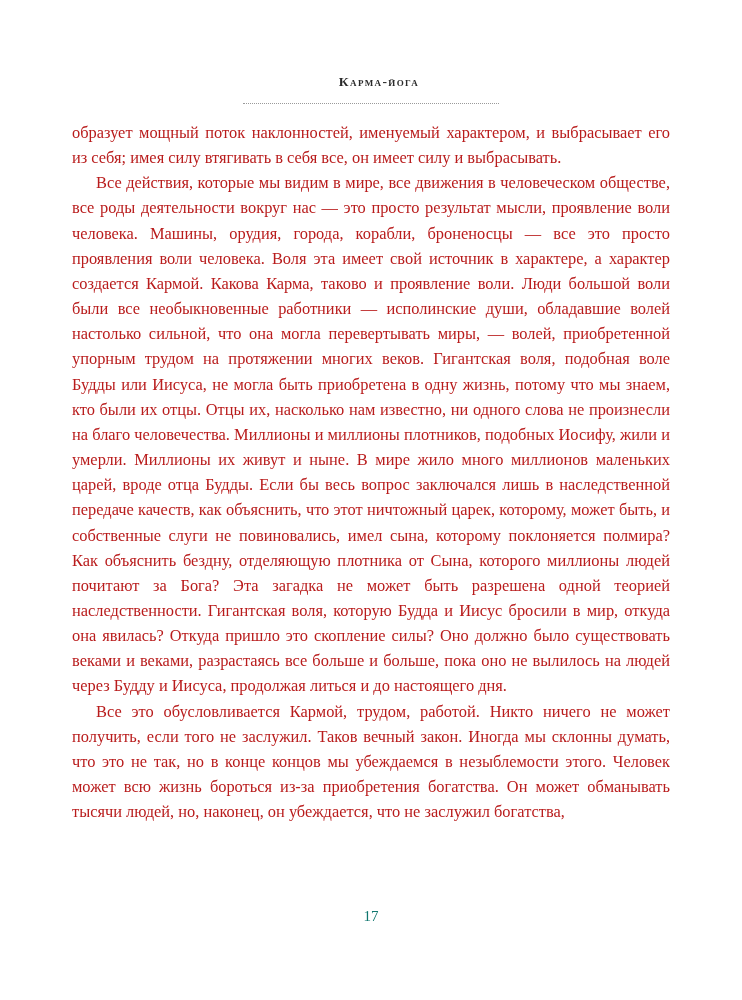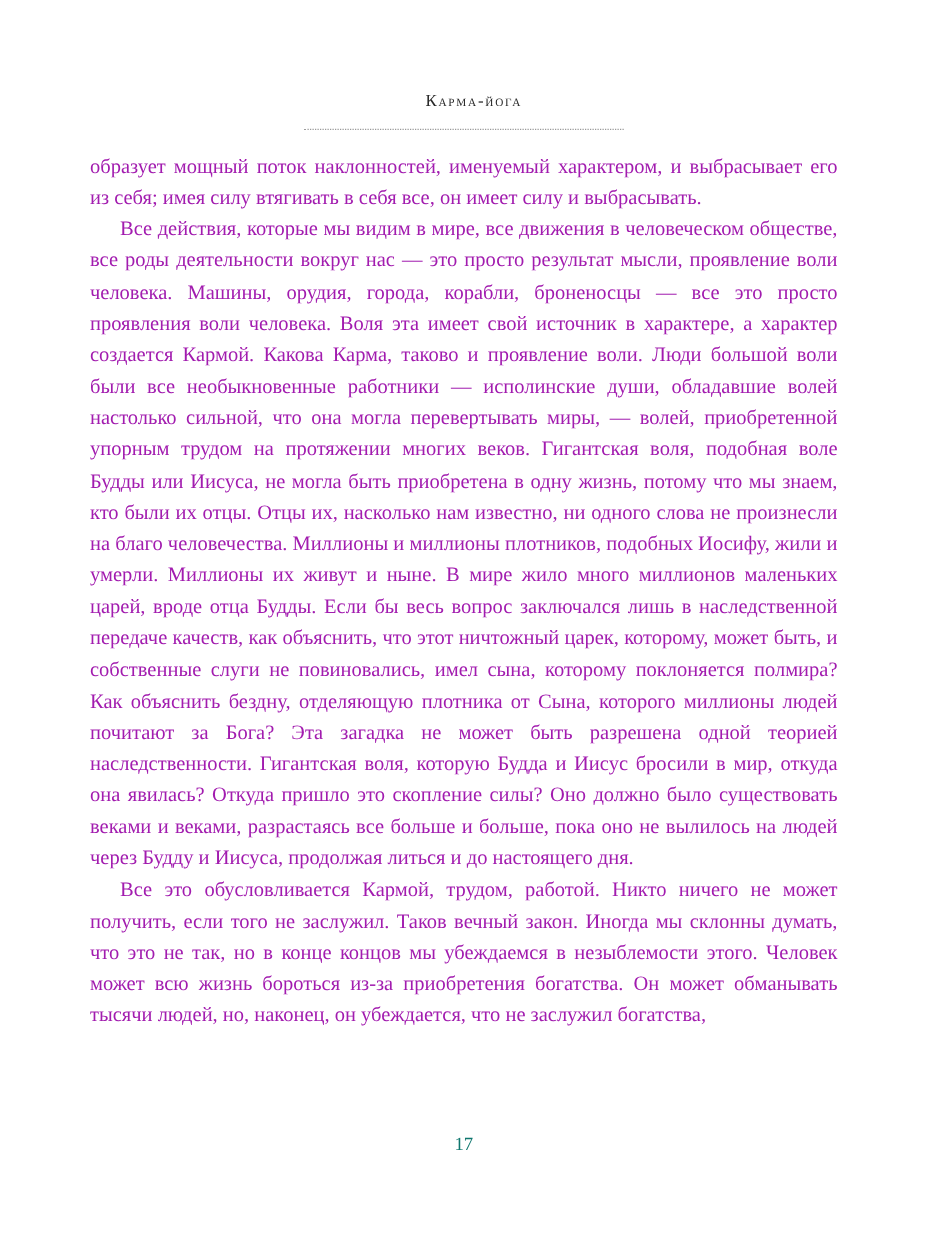--- a/index.html
+++ b/index.html
@@ -22,20 +22,21 @@
     width: 742px;
     height: 1000px;
     background: #ffffff;
   }
   .header {
     position: absolute;
     left: 16px;
     right: 0;
     top: 72px;
     text-align: center;
+    font-weight: bold;
   }
   .running-title {
     font-family: "Liberation Serif", "DejaVu Serif", serif;
     font-size: 13.5px;
     letter-spacing: 1.4px;
     color: #2a2a2a;
     text-transform: none;
     font-variant: small-caps;
     display: inline-block;
   }
@@ -53,21 +54,21 @@
     top: 120px;
     width: 598px;
   }
   p.para {
     margin: 0;
     font-size: 16.4px;
     line-height: 25.15px;
     text-align: justify;
     text-justify: inter-word;
     hyphens: manual;
-    color: #a21caf;
+    color: #b91c1c;
   }
   p.indent {
     text-indent: 24px;
   }
   .folio {
     position: absolute;
     left: 0;
     right: 0;
     top: 908px;
     text-align: center;

